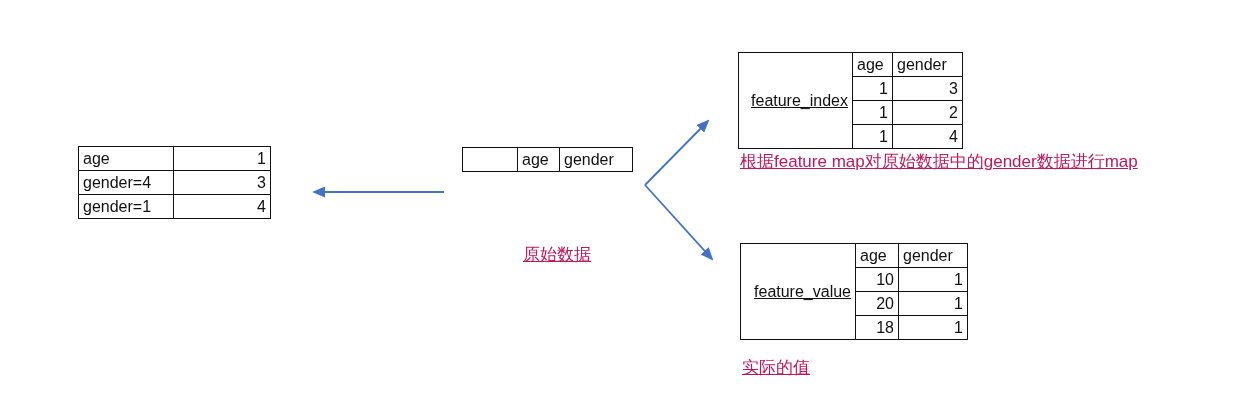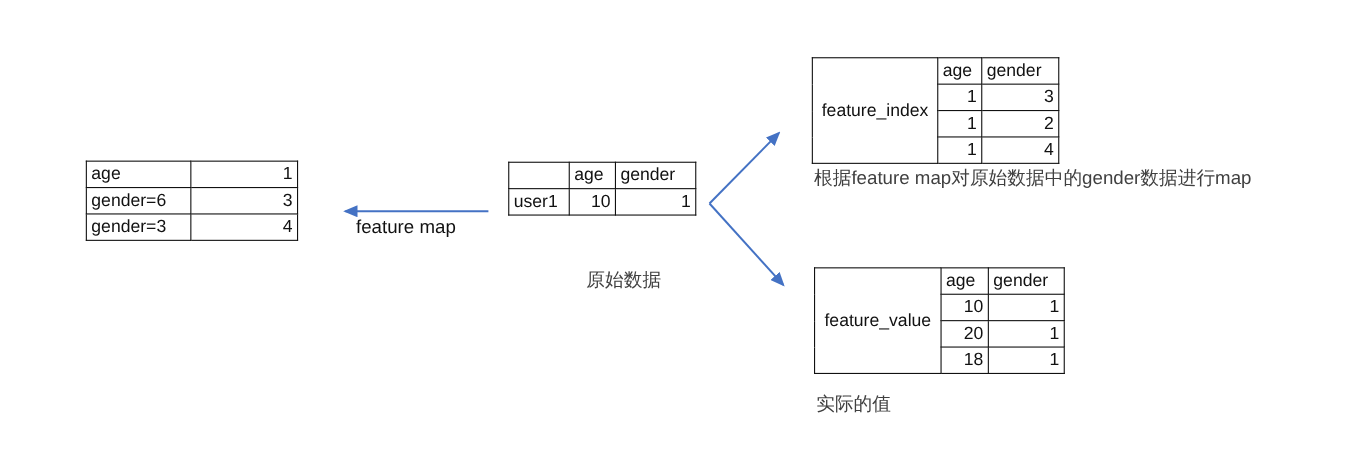--- a/index.html
+++ b/index.html
@@ -33,29 +33,31 @@
     font-size: 16px;
     height: 23px;
     line-height: 23px;
     padding: 0 4px;
     white-space: nowrap;
     overflow: hidden;
   }
   td.lab { text-align: left; }
   td.num { text-align: right; }
   td.span-label {
-    text-align: center;
+    text-align: right;
     vertical-align: middle;
     padding-left: 5px;
+    text-decoration: underline;
   }
   .caption {
     position: absolute;
     font-size: 17px;
-    color: #404040;
+    color: #be185d;
     white-space: nowrap;
+    text-decoration: underline;
   }
   .caption.centered { text-align: center; }
   .arrow-label {
     position: absolute;
     font-size: 17px;
     color: #111111;
     text-align: center;
     white-space: nowrap;
   }
 </style>
@@ -68,63 +70,57 @@
     <defs>
       <marker id="arrhead" markerWidth="13" markerHeight="11" refX="11" refY="5.5" orient="auto" markerUnits="userSpaceOnUse">
         <path d="M0,0 L13,5.5 L0,11 Z" fill="#4472C4"></path>
       </marker>
     </defs>
     <line x1="444" y1="192" x2="314" y2="192" stroke-width="1.8" marker-end="url(#arrhead)" stroke="#4472C4"></line>
     <line x1="645" y1="185" x2="708" y2="121" stroke-width="1.8" marker-end="url(#arrhead)" stroke="#4472C4"></line>
     <line x1="645" y1="185" x2="712" y2="259" stroke-width="1.8" marker-end="url(#arrhead)" stroke="#4472C4"></line>
   </svg>
 
-  <div class="arrow-label" style="left:296px; top:197px; width:146px;">feature map</div>
 
   <table class="tbl" style="left:78px; top:146px; width:192px;">
     <colgroup>
         <col style="width:95px">
         <col style="width:97px">
       </colgroup>
     <tbody>
       <tr>
         <td class="lab">age</td>
         <td class="num">1</td>
       </tr>
       <tr>
-        <td class="lab">gender=6</td>
+        <td class="lab">gender=4</td>
         <td class="num">3</td>
       </tr>
       <tr>
-        <td class="lab">gender=3</td>
+        <td class="lab">gender=1</td>
         <td class="num">4</td>
       </tr>
     </tbody>
   </table>
 
   <table class="tbl" style="left:462px; top:147px; width:170px;">
     <colgroup>
         <col style="width:55px">
         <col style="width:42px">
         <col style="width:73px">
       </colgroup>
     <tbody>
       <tr>
         <td class="lab"></td>
         <td class="lab">age</td>
         <td class="lab">gender</td>
       </tr>
-      <tr>
-        <td class="lab">user1</td>
-        <td class="num">10</td>
-        <td class="num">1</td>
-      </tr>
     </tbody>
   </table>
-  <div class="caption centered" style="left:482px; top:243px; width:170px;">原始数据</div>
+  <div class="caption centered" style="left:472px; top:243px; width:170px;">原始数据</div>
 
   <table class="tbl" style="left:738px; top:52px; width:224px;">
     <colgroup>
         <col style="width:114px">
         <col style="width:40px">
         <col style="width:70px">
       </colgroup>
     <tbody>
       <tr>
         <td class="span-label" rowspan="4">feature_index</td>

